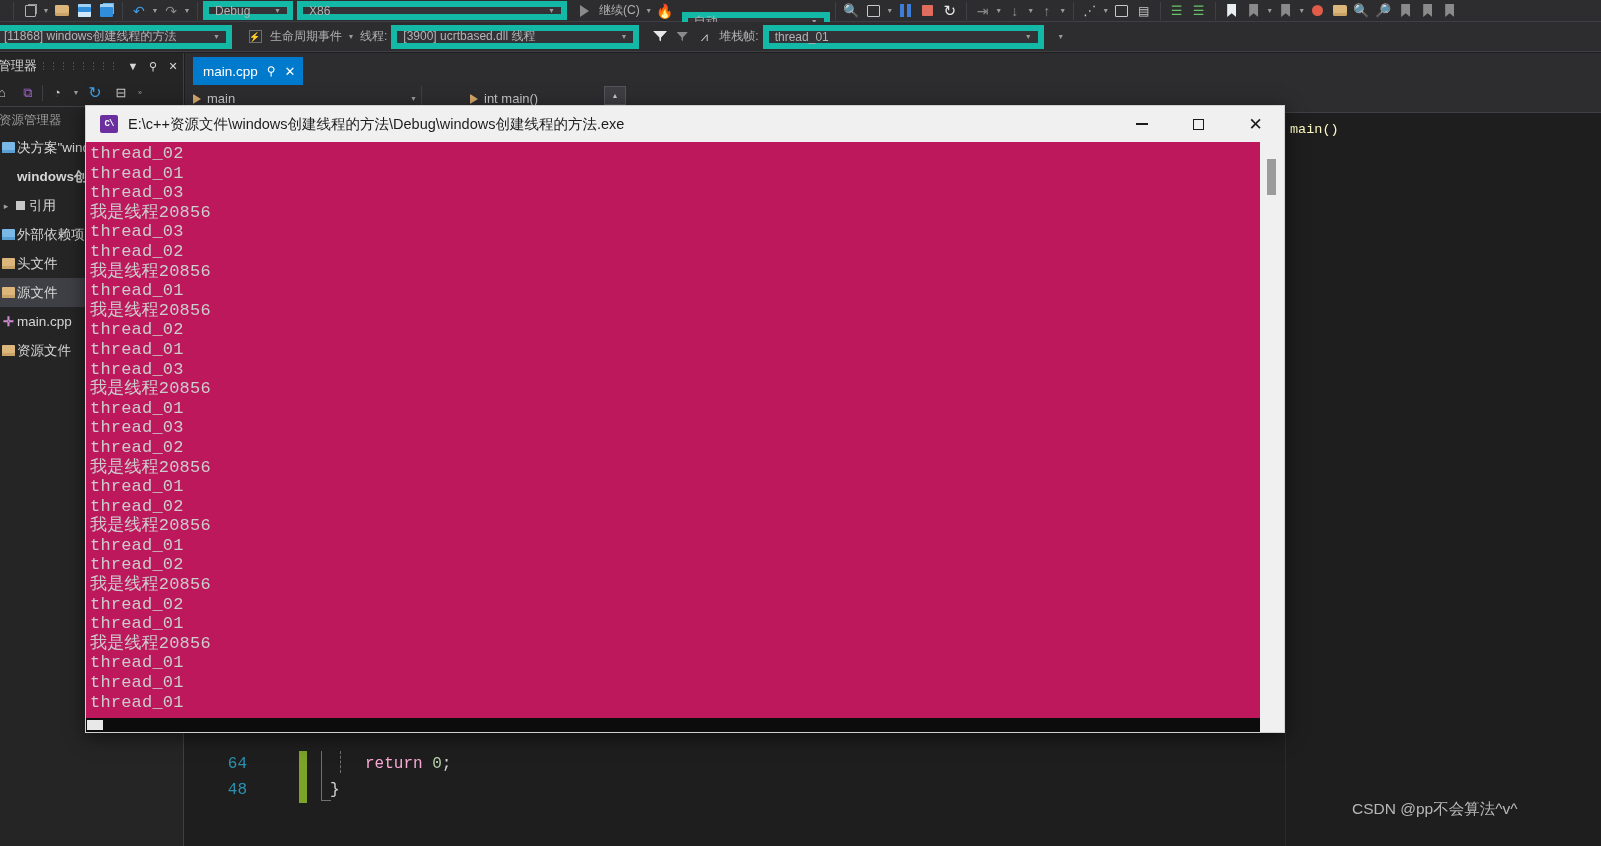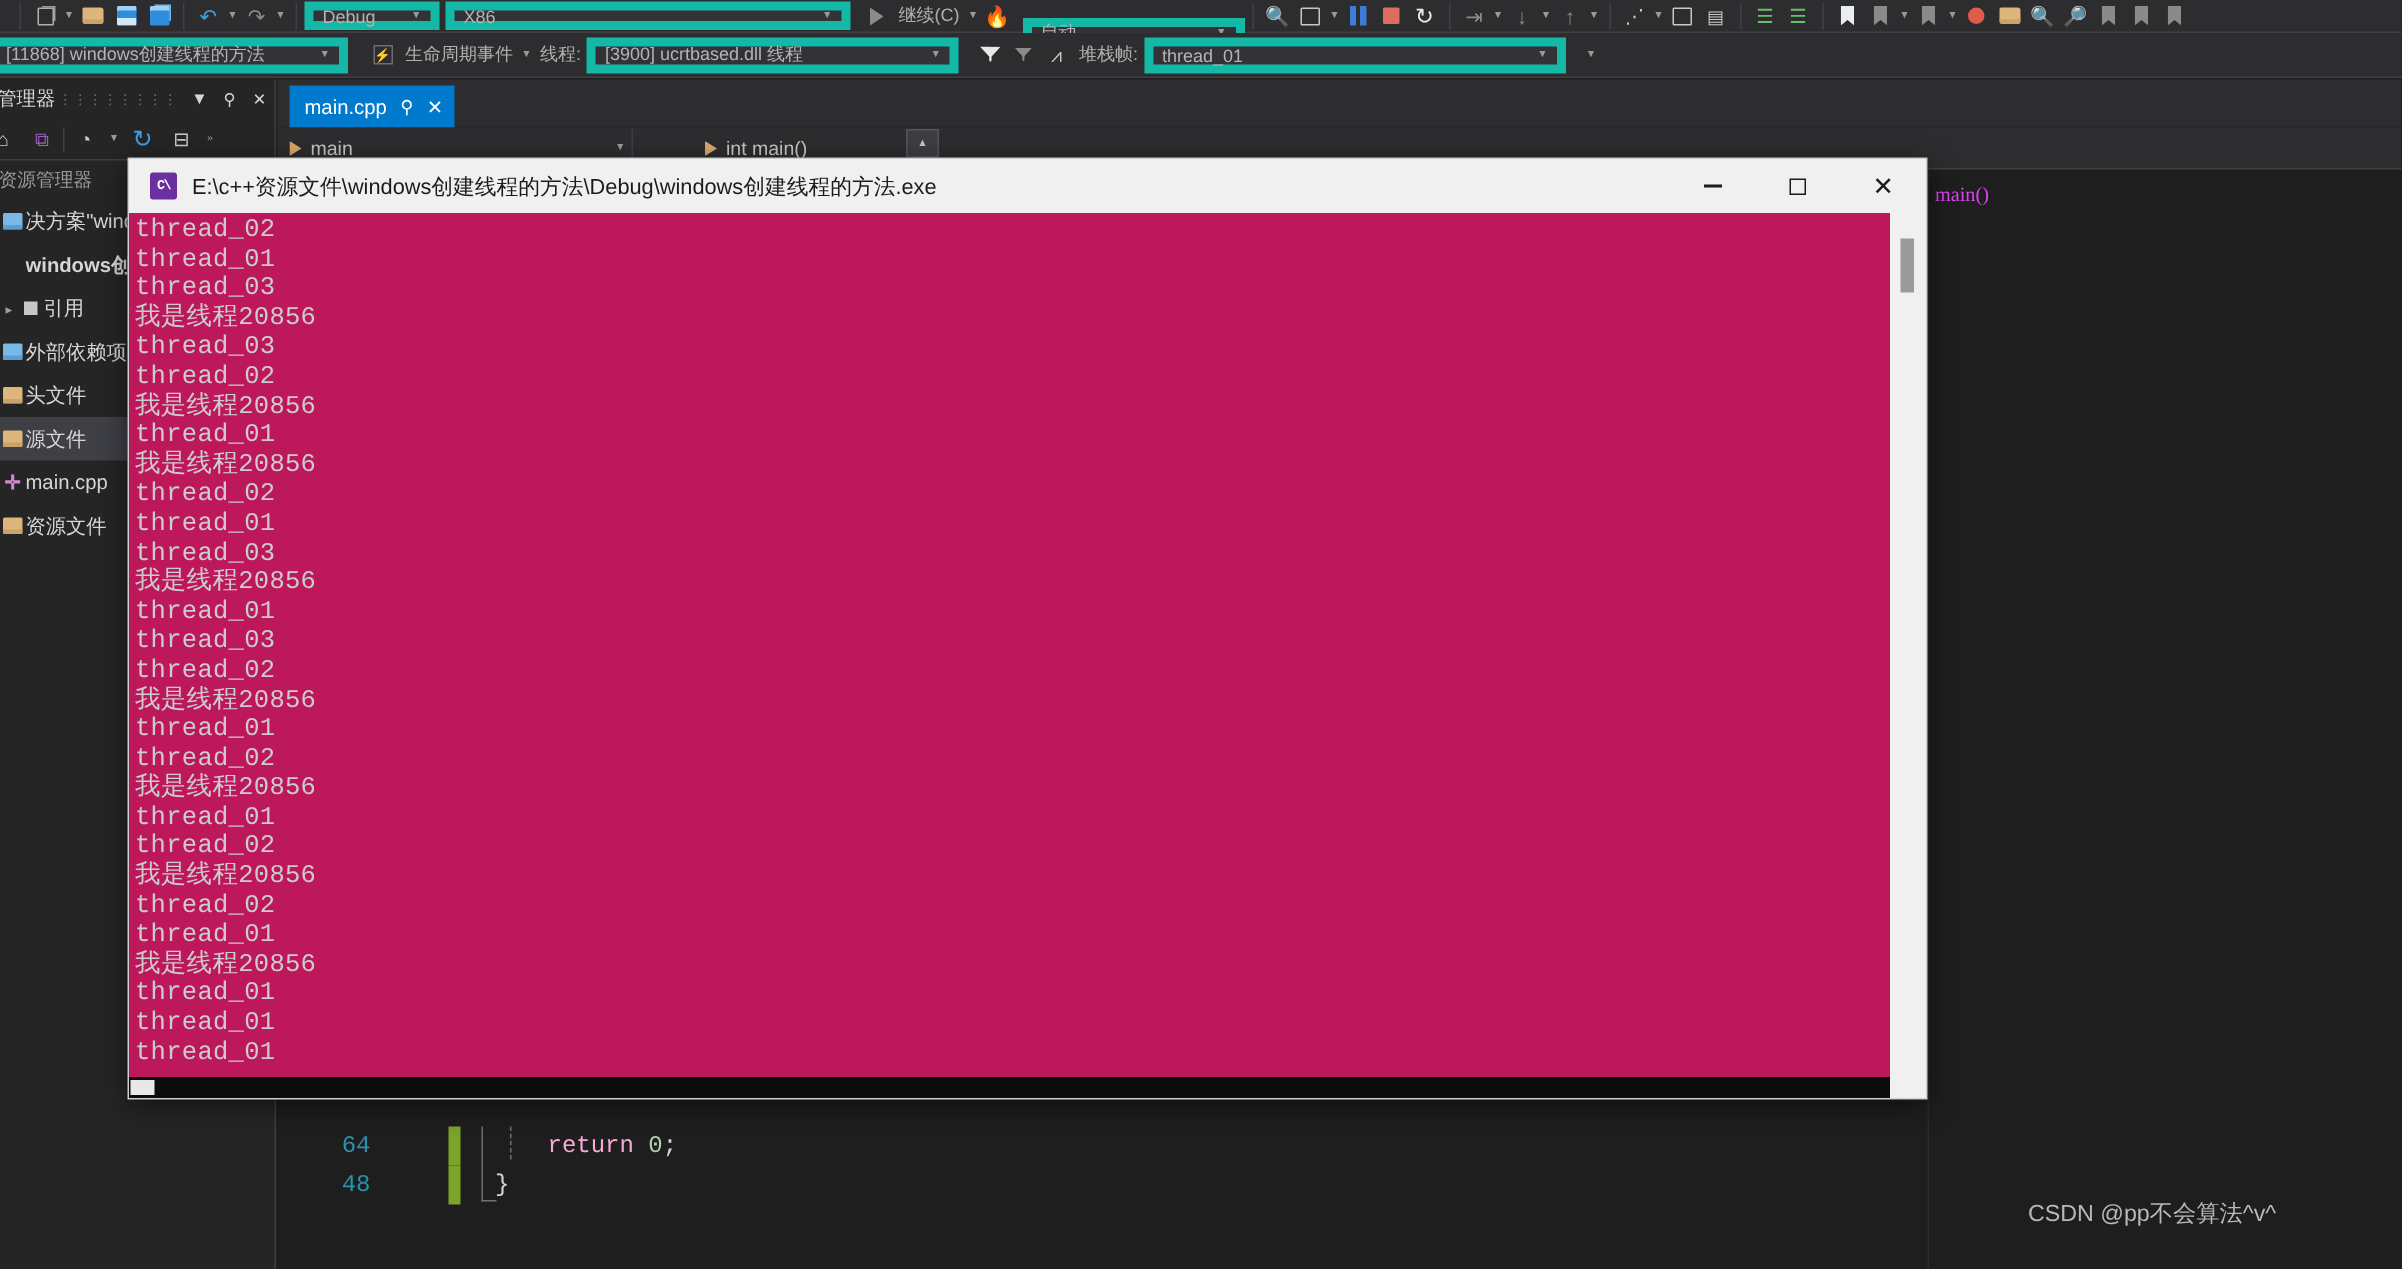--- a/index.html
+++ b/index.html
@@ -468,21 +468,21 @@
             <span class="chg-bar"></span>
             <span class="code-txt" style="left: 145px;"><span class="brace">}</span></span>
           </div>
           <div style="position: absolute; left: 136px; top: 637px; width: 10px; height: 50px; border-left: 1px solid rgb(112, 112, 112); border-bottom: 1px solid rgb(112, 112, 112);"></div>
           <div style="position: absolute; left: 155px; top: 637px; width: 1px; height: 22px; border-left: 1px dashed rgb(112, 112, 112);"></div>
         </div>
     </div>
     <div id="editor-right-scroll"></div>
   </div>
 
-  <div style="position:absolute;left:1290px;top:122px;color:#d946ef;font-size:13.5px;font-family:Liberation Serif, serif;">main()</div>
+  <div style="position:absolute;left:1290px;top:122px;color:#fef9c3;font-size:13.5px;font-family:Liberation Mono, monospace;">main()</div>
 
   <div id="console-window">
     <div id="console-titlebar">
       <div id="console-icon">C\</div>
       <div id="console-title">E:\c++资源文件\windows创建线程的方法\Debug\windows创建线程的方法.exe</div>
       <div class="win-btn">
         <span class="wb-min"></span>
       </div>
       <div class="win-btn">
         <span class="wb-max"></span>

